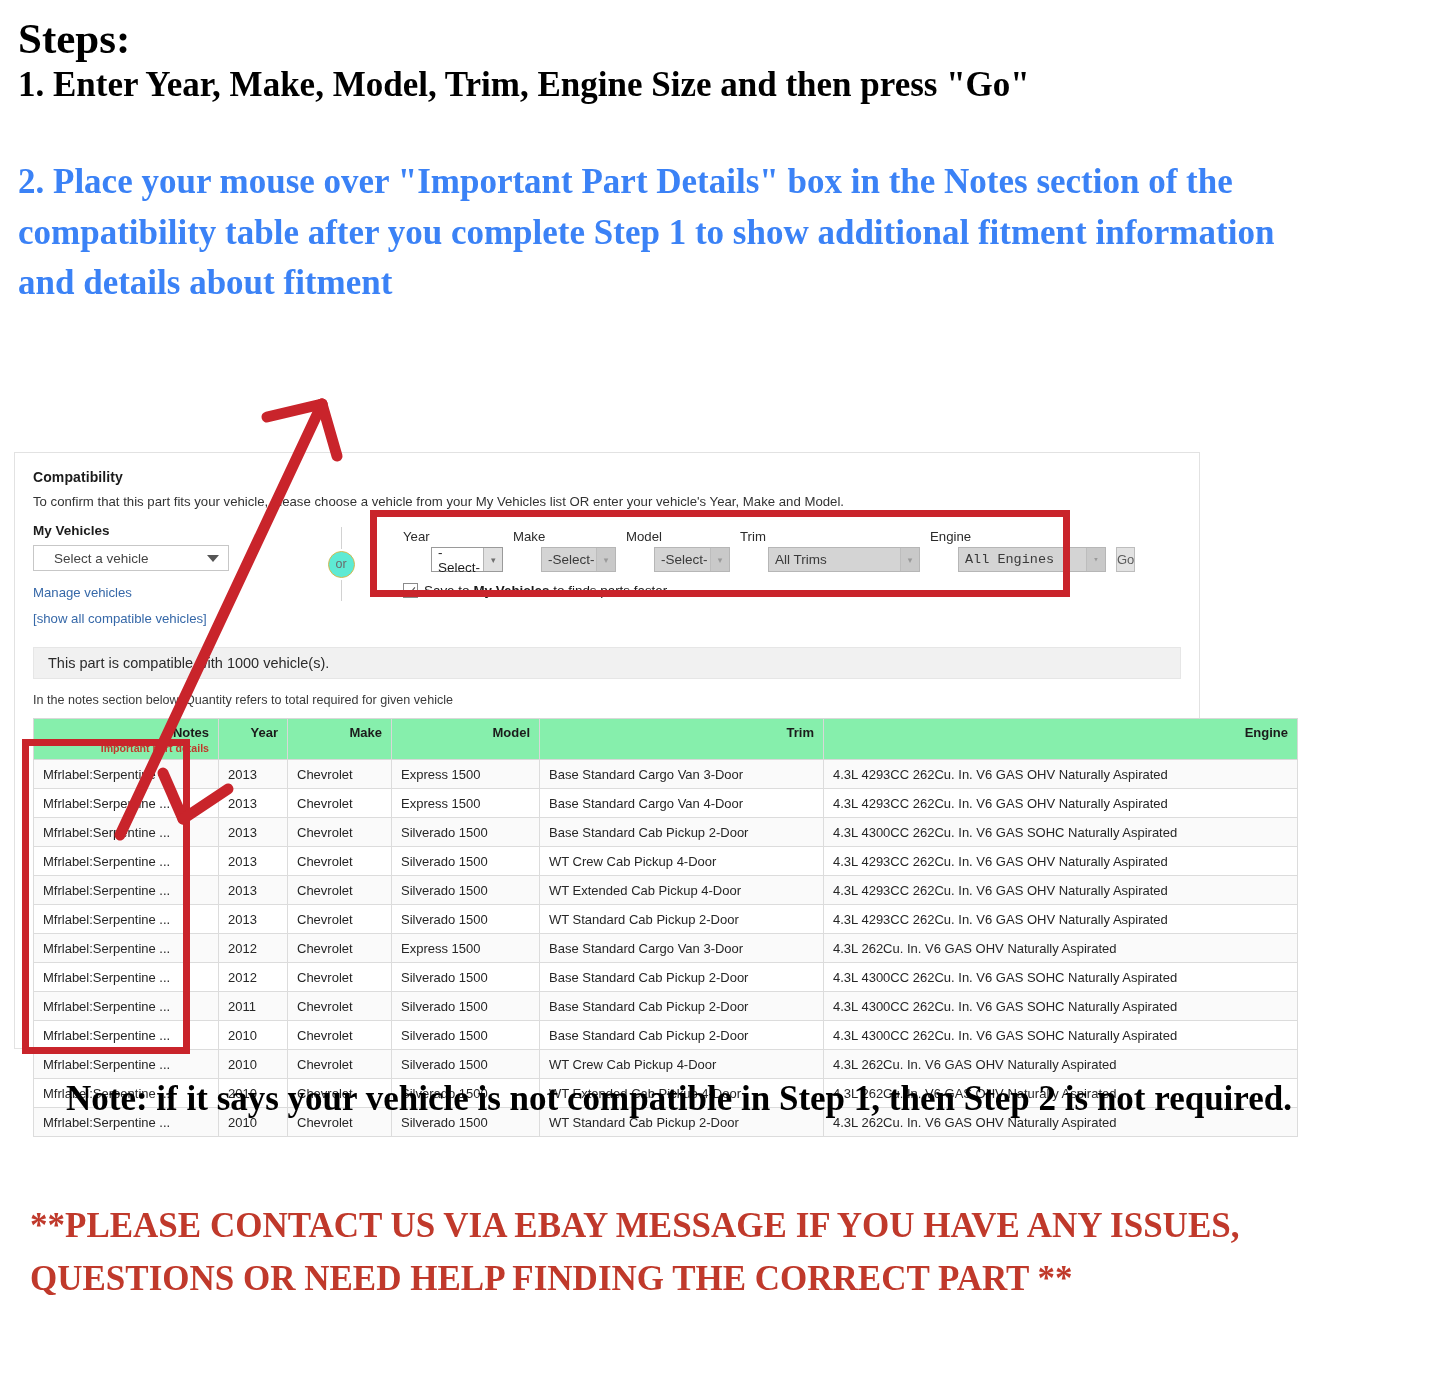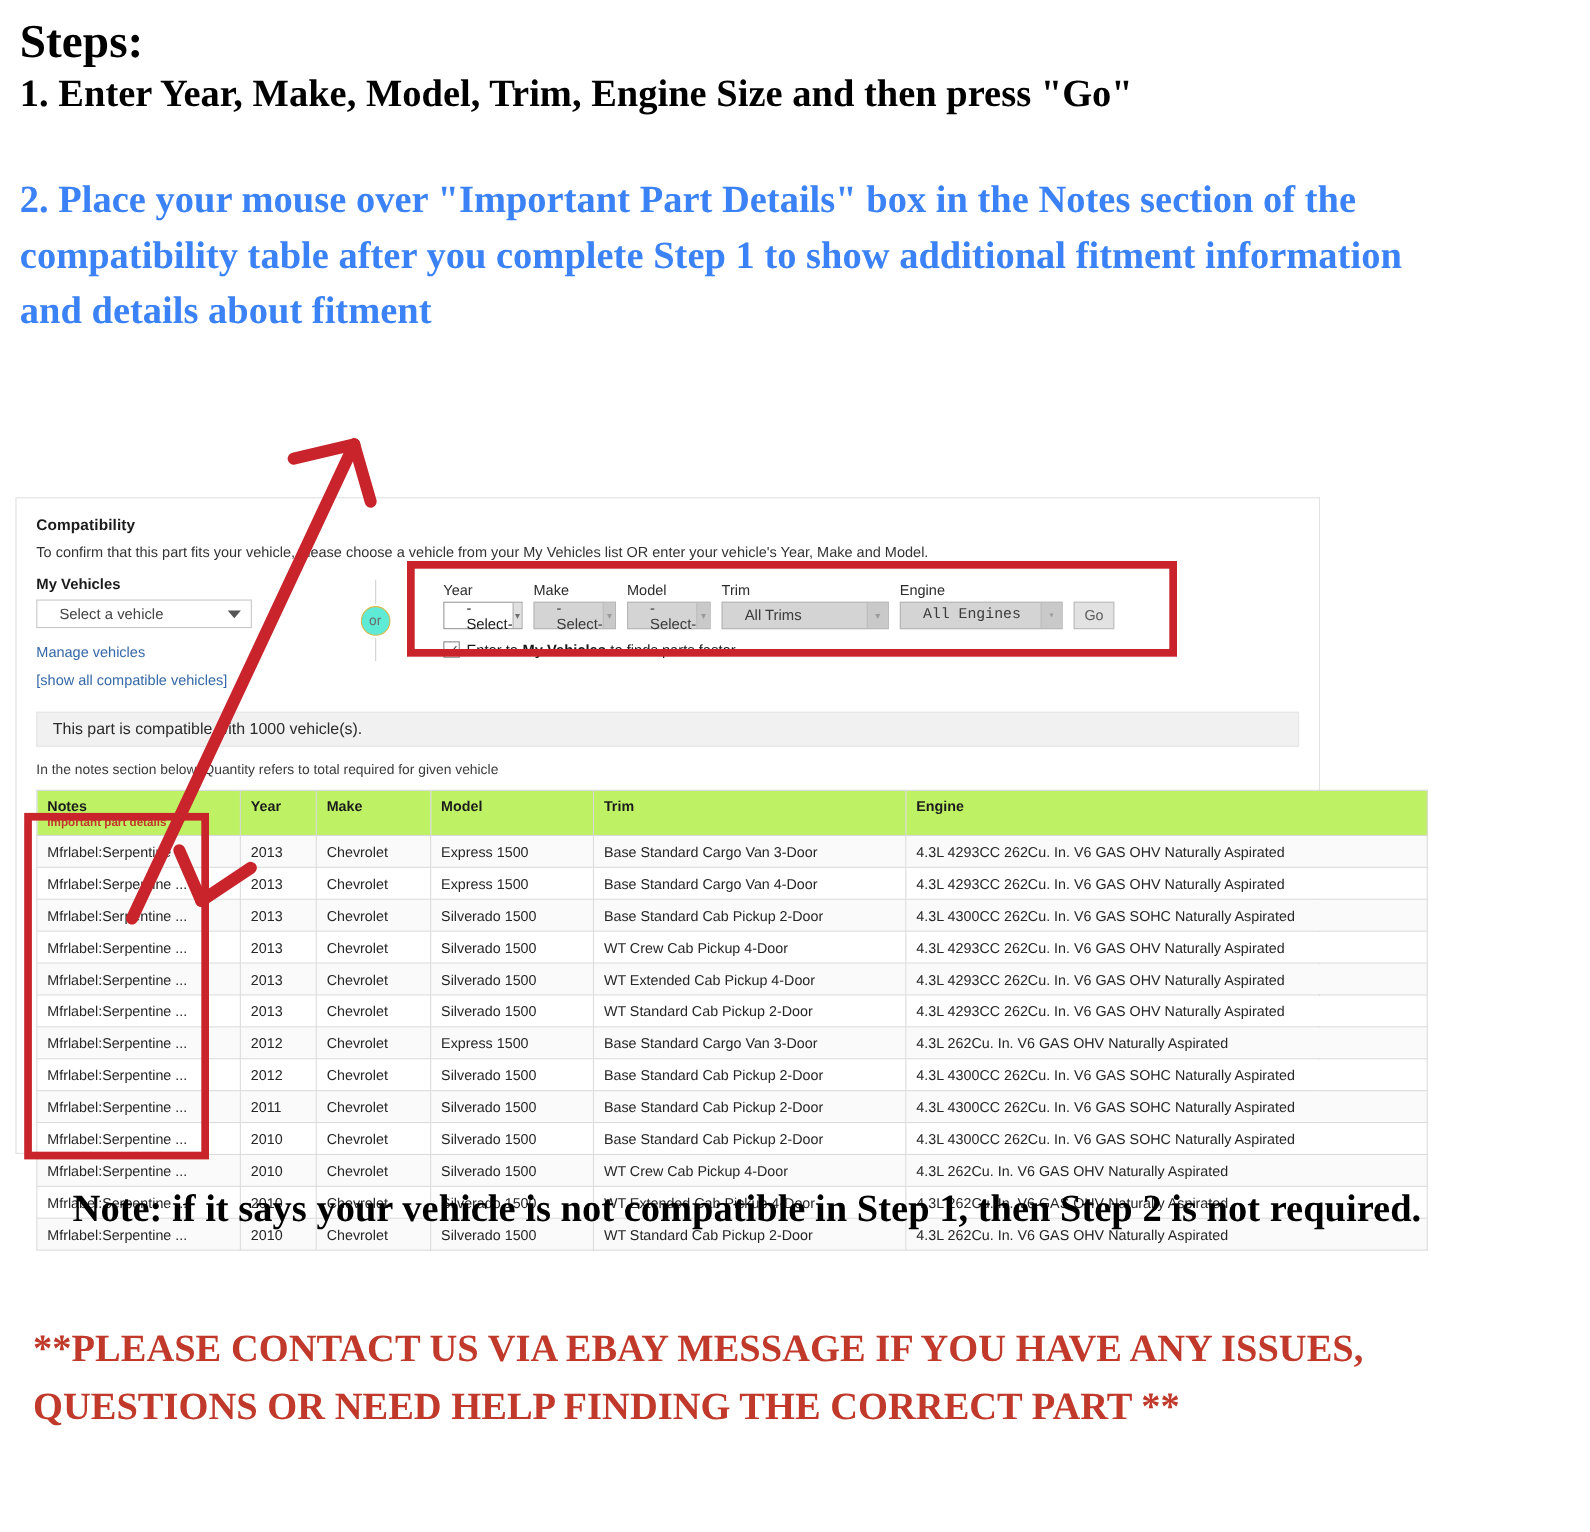--- a/index.html
+++ b/index.html
@@ -173,21 +173,22 @@
   }
   .sel {
     height: 25px;
     border: 1px solid #9a9a9a;
     display: flex;
     align-items: center;
     justify-content: space-between;
     font-size: 13.5px;
     color: #1b1b1b;
     box-sizing: border-box;
-    padding-left: 20px;
+    padding-left: 6px;
+    margin-left: 28px;
   }
   .sel .arrow {
     width: 18px;
     height: 23px;
     background: #cfcfcf;
     border-left: 1px solid #b5b5b5;
     display: flex; align-items: center; justify-content: center;
     font-size: 9px;
     color: #6f6f6f;
   }
@@ -256,23 +257,23 @@
   }
 
   
   .fit-table {
     margin: 0 18px;
     width: 1150px;
     border-collapse: collapse;
     table-layout: fixed;
   }
   .fit-table th {
-    background: #bef264;
+    background: #86efac;
     border: 1px solid #d8d8d8;
-    text-align: left;
+    text-align: right;
     font-size: 13px;
     color: #1b1b1b;
     font-weight: bold;
     padding: 6px 9px 5px 9px;
     vertical-align: top;
     height: 28px;
   }
   .fit-table th .sub {
     display: block;
     font-size: 10.6px;
@@ -426,21 +427,21 @@
               <span>All Engines</span>
               <span class="arrow">▾</span>
             </div>
           </div>
 
           <div class="go-btn">Go</div>
         </div>
 
         <div class="save-row">
           <span class="chk"></span>
-          <span>Enter to</span>
+          <span>Save to</span>
           <b>My Vehicles</b>
           <span>to finds parts faster</span>
         </div>
       </div>
 
     </div>
   </div>
 
   <div class="compat-banner">This part is compatible with 1000 vehicle(s).</div>
   <div class="qty-note">In the notes section below, Quantity refers to total required for given vehicle</div>

